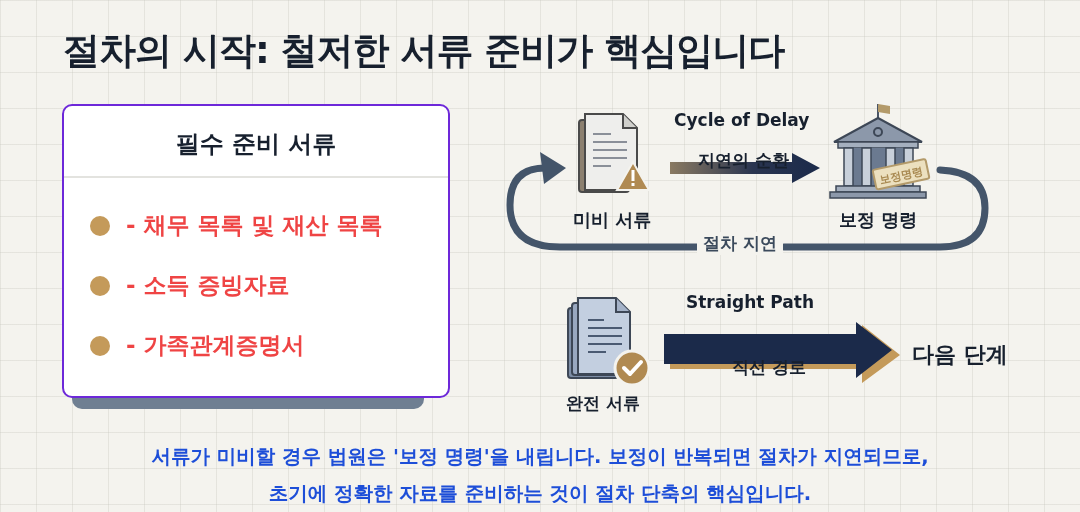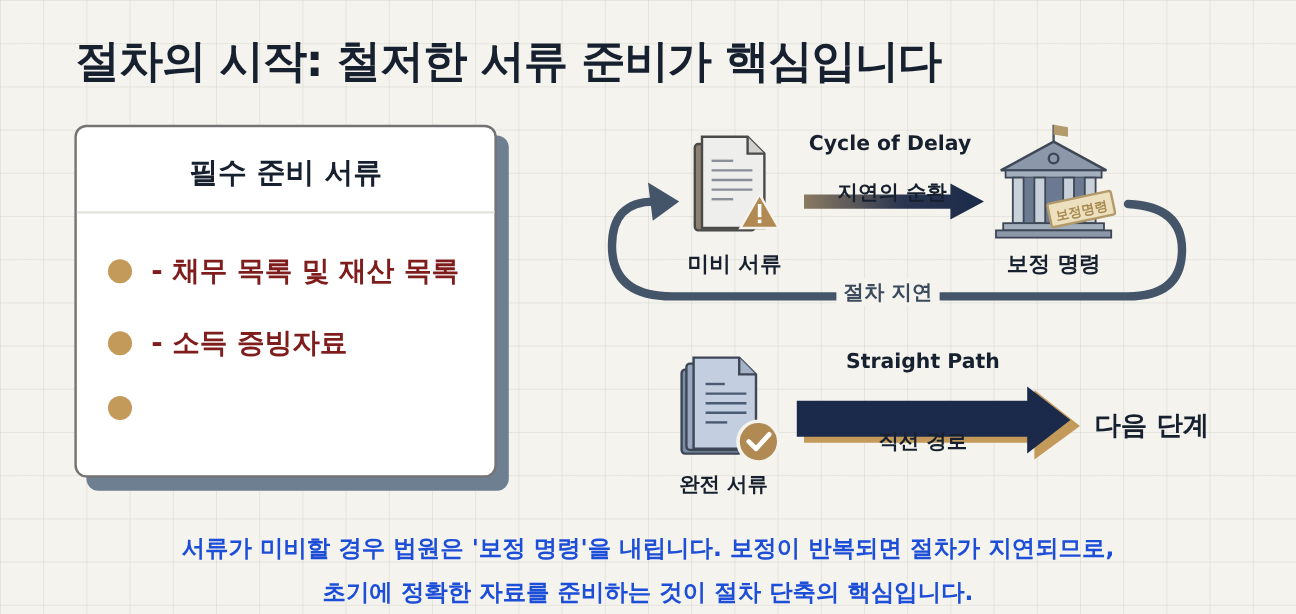--- a/index.html
+++ b/index.html
@@ -18,46 +18,46 @@
     position: absolute; left: 63px; top: 26px;
     font-size: 37px; font-weight: bold; color: #17202e; letter-spacing: -1px;
     white-space: nowrap;
   }
   
   .card-shadow {
     position: absolute; left: 72px; top: 113px; width: 352px; height: 296px;
     background: #6f7f92; border-radius: 10px;
   }
   .card {
-    position: absolute; left: 62px; top: 104px; width: 352px; height: 294px;
-    background: #ffffff; border: 2px solid #737373; border-radius: 10px;
+    position: absolute; left: 62px; top: 104px; width: 388px; height: 294px;
+    background: #ffffff; border: 2px solid #6d28d9; border-radius: 10px;
   }
   .card-title {
     position: absolute; left: 0; right: 0; top: 22px; text-align: center;
     font-size: 24px; font-weight: bold; color: #17202e;
   }
   .card-divider {
     position: absolute; left: 0; right: 0; top: 70px; height: 2px; background: #e3e3df;
   }
   .check-item {
     position: absolute; left: 26px; display: flex; align-items: center;
-    font-size: 23px; font-weight: bold; color: #7f1d1d; white-space: nowrap;
+    font-size: 23px; font-weight: bold; color: #ef4444; white-space: nowrap;
   }
   .dot {
     width: 20px; height: 20px; border-radius: 50%; background: #c49a5a;
     margin-right: 16px; flex: none;
   }
   
   .lbl { position: absolute; font-weight: bold; color: #17202e; white-space: nowrap; text-align: center; }
   .cycle-en { left: 674px; top: 110px; font-size: 17px; }
   .cycle-ko { left: 698px; top: 133px; font-size: 17px; margin-top: 16px; }
   .defect-lbl { left: 573px; top: 208px; font-size: 18px; }
   .order-lbl { left: 839px; top: 208px; font-size: 18px; }
   .delay-lbl { left: 697px; top: 232px; font-size: 17px; color: #3b4a5c; background: #f4f3ee; padding: 0 6px; }
-  .straight-en { left: 686px; top: 292px; font-size: 17px; margin-left: 19px; }
+  .straight-en { left: 686px; top: 292px; font-size: 17px; }
   .straight-ko { left: 732px; top: 315px; font-size: 17px; margin-top: 41px; }
   .complete-lbl { left: 566px; top: 392px; font-size: 17px; }
   .next-lbl { left: 912px; top: 340px; font-size: 22px; }
   .footer {
     position: absolute; left: 0; right: 0; top: 438px; text-align: center;
     font-size: 19.5px; font-weight: bold; color: #1d4ed8; line-height: 37px;
   }
   svg.abs { position: absolute; overflow: visible; }
 </style>
 </head>
@@ -72,20 +72,21 @@
   <div class="check-item" style="top:104px">
     <span class="dot"></span>
     <span>- 채무 목록 및 재산 목록</span>
   </div>
   <div class="check-item" style="top:164px">
     <span class="dot"></span>
     <span>- 소득 증빙자료</span>
   </div>
   <div class="check-item" style="top:224px">
     <span class="dot"></span>
+    <span>- 가족관계증명서</span>
   </div>
 </div>
 
 <svg class="abs" style="left:0;top:0" width="1080" height="512">
 
   <path d="M 697 247 L 560 247 Q 510 247 510 205 Q 510 168 545 168" fill="none" stroke="#44556a" stroke-width="7" stroke-linecap="round"></path>
   <polygon points="566,168 540,152 544,184" fill="#44556a"></polygon>
 
   <path d="M 784 247 L 940 247 Q 985 247 985 208 Q 985 172 940 170" fill="none" stroke="#44556a" stroke-width="7" stroke-linecap="round"></path>
 </svg>

